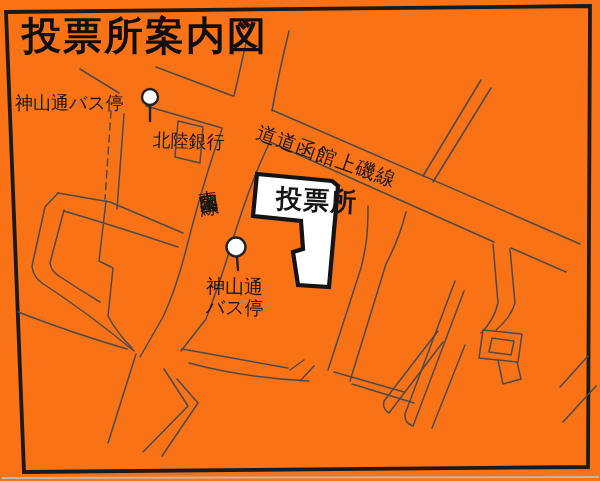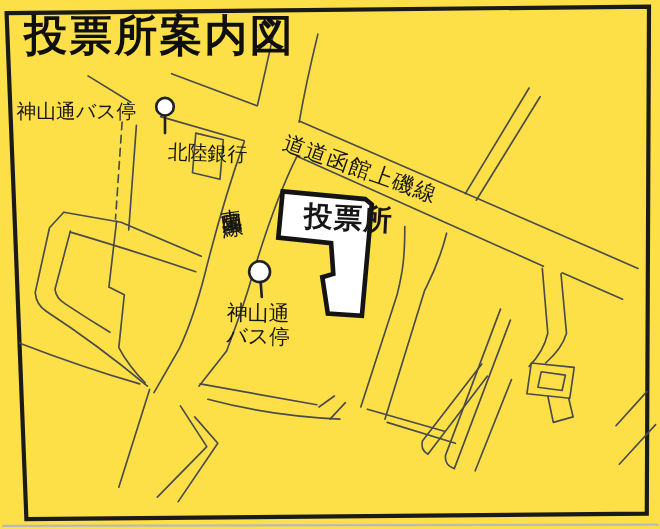--- a/index.html
+++ b/index.html
@@ -1,19 +1,19 @@
 <!DOCTYPE html>
 <html><head>
 <meta charset="utf-8">
 <style>
   html,body{margin:0;padding:0;background:#ffffff;}
   .stage{
-    position:relative;width:600px;height:481px;background:#fde047;
+    position:relative;width:600px;height:481px;background:#f97316;
     overflow:hidden;
-    font-family:Liberation Mono, monospace;
+    font-family:Liberation Serif, serif;
     color:#161616;
   }
   .stage svg{position:absolute;left:0;top:0;}
   .lbl{position:absolute;white-space:pre-line;color:#161616;line-height:1.12;}
   .title{left:22px;top:14px;font-size:39px;font-weight:600;letter-spacing:2px;color:#0f0f0f;}
   .bus1{left:15px;top:93px;font-size:18px;font-weight:500;}
   .bank{left:153px;top:130px;font-size:18px;font-weight:500;transform:rotate(2deg);transform-origin:left top;}
   .road-main{left:261px;top:121px;font-size:20px;font-weight:500;letter-spacing:1px;
              transform:rotate(19.5deg);transform-origin:left top;}
   .road-vert{left:194px;top:175px;font-size:19px;font-weight:500;letter-spacing:2px;

